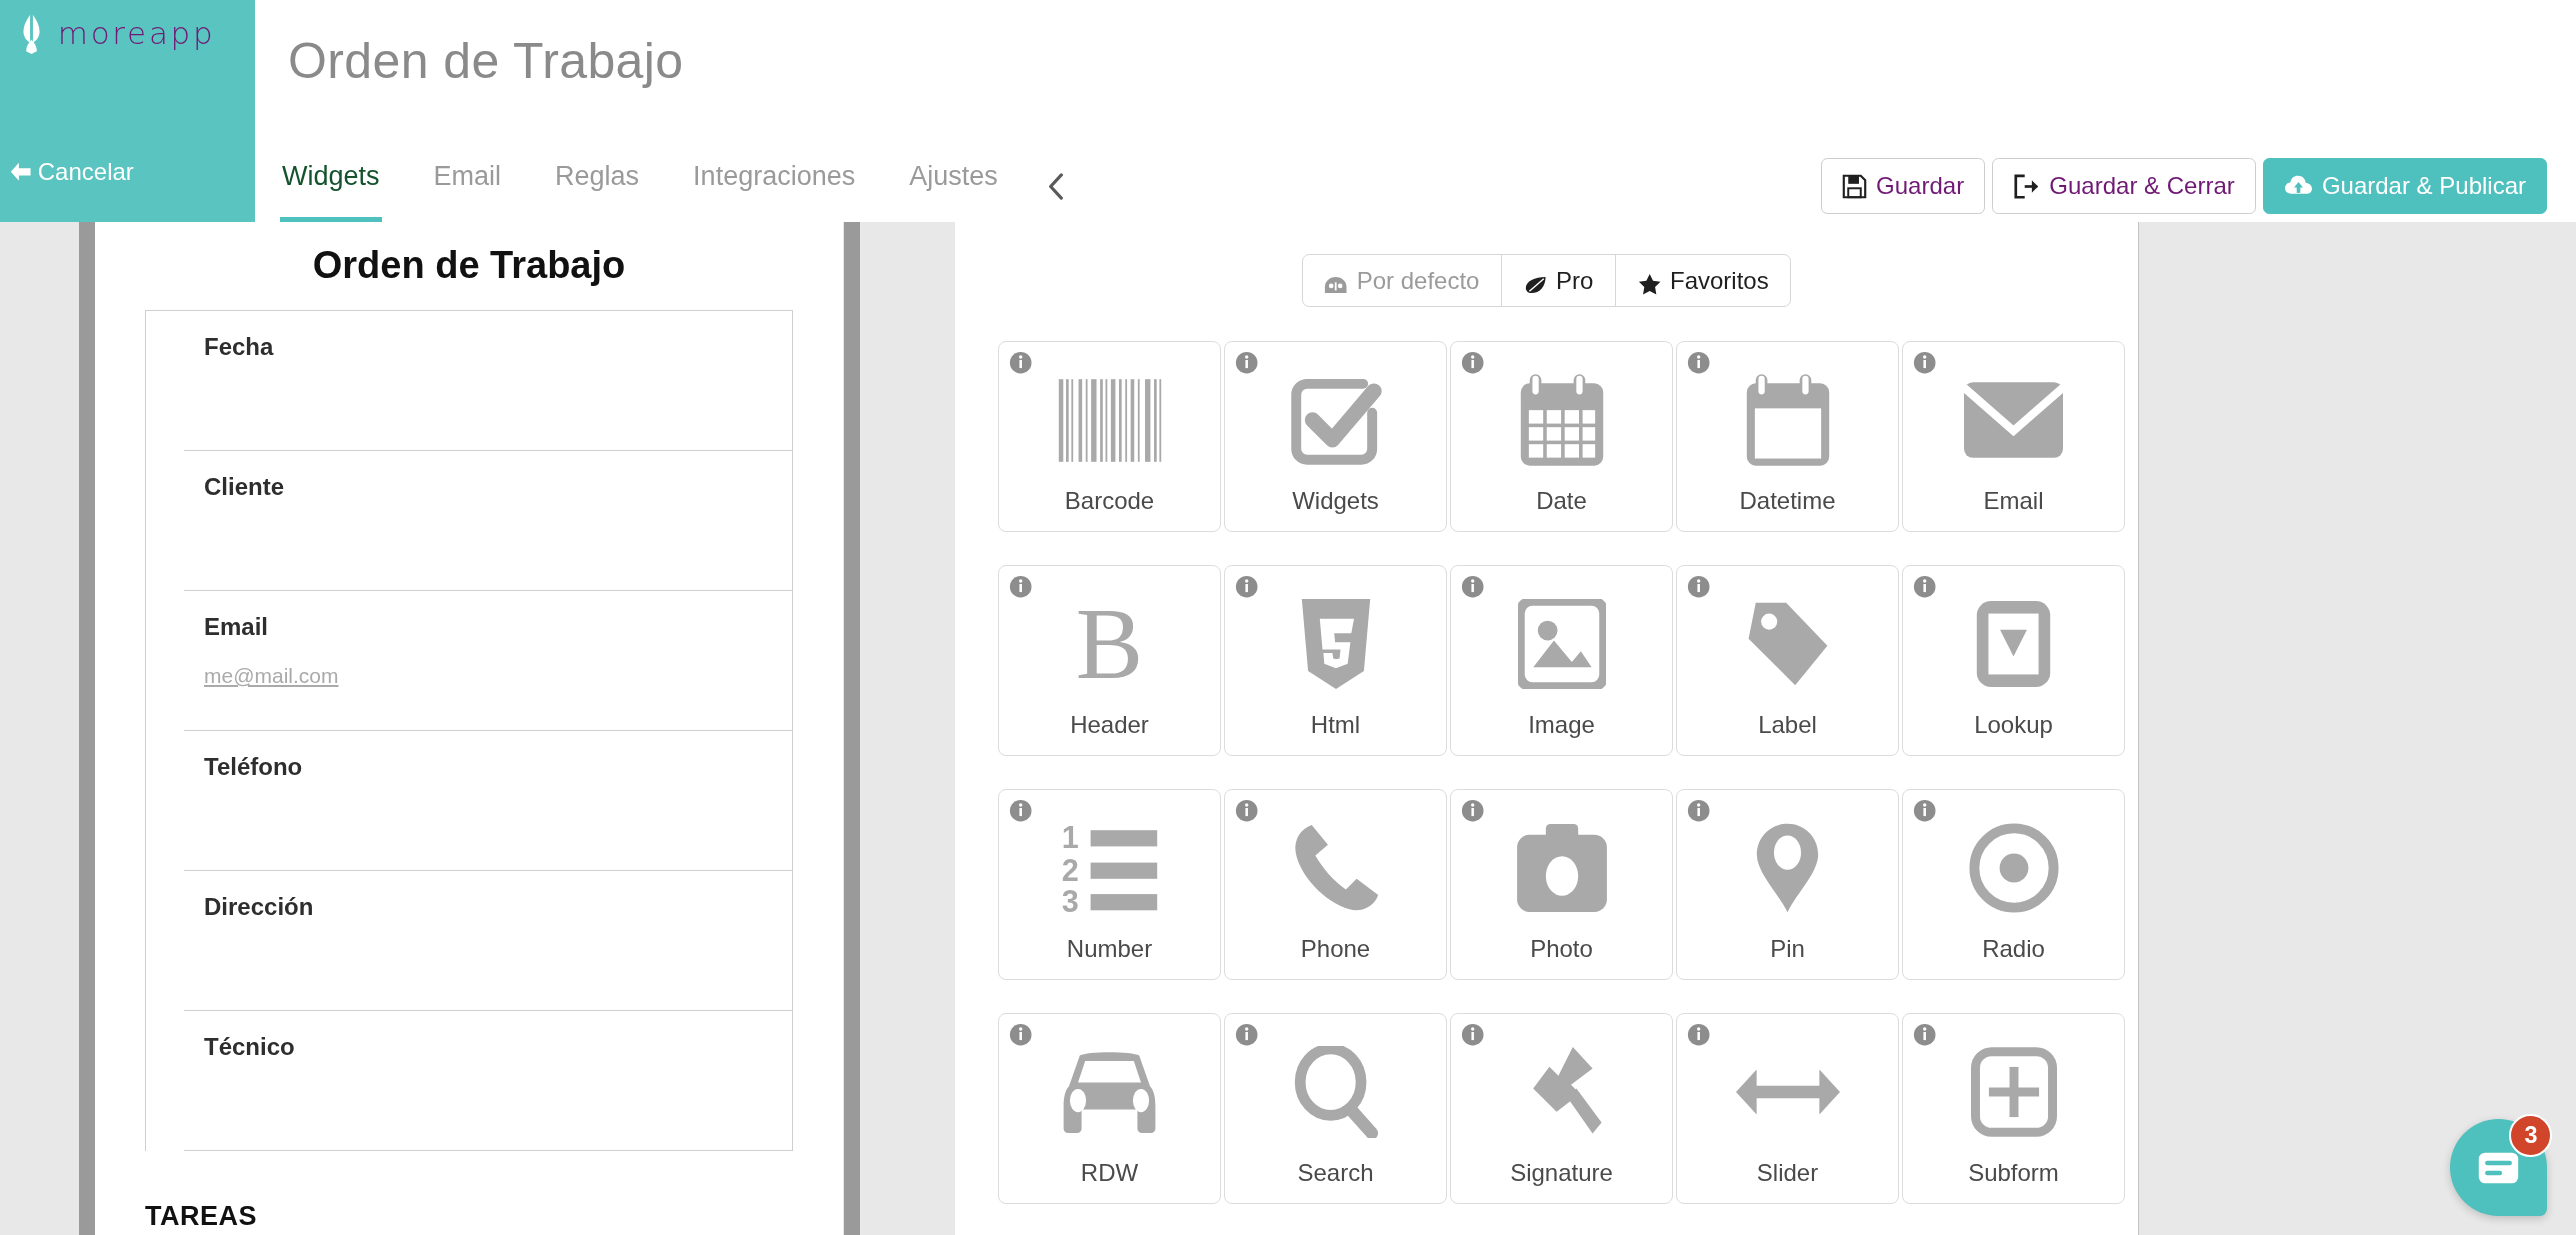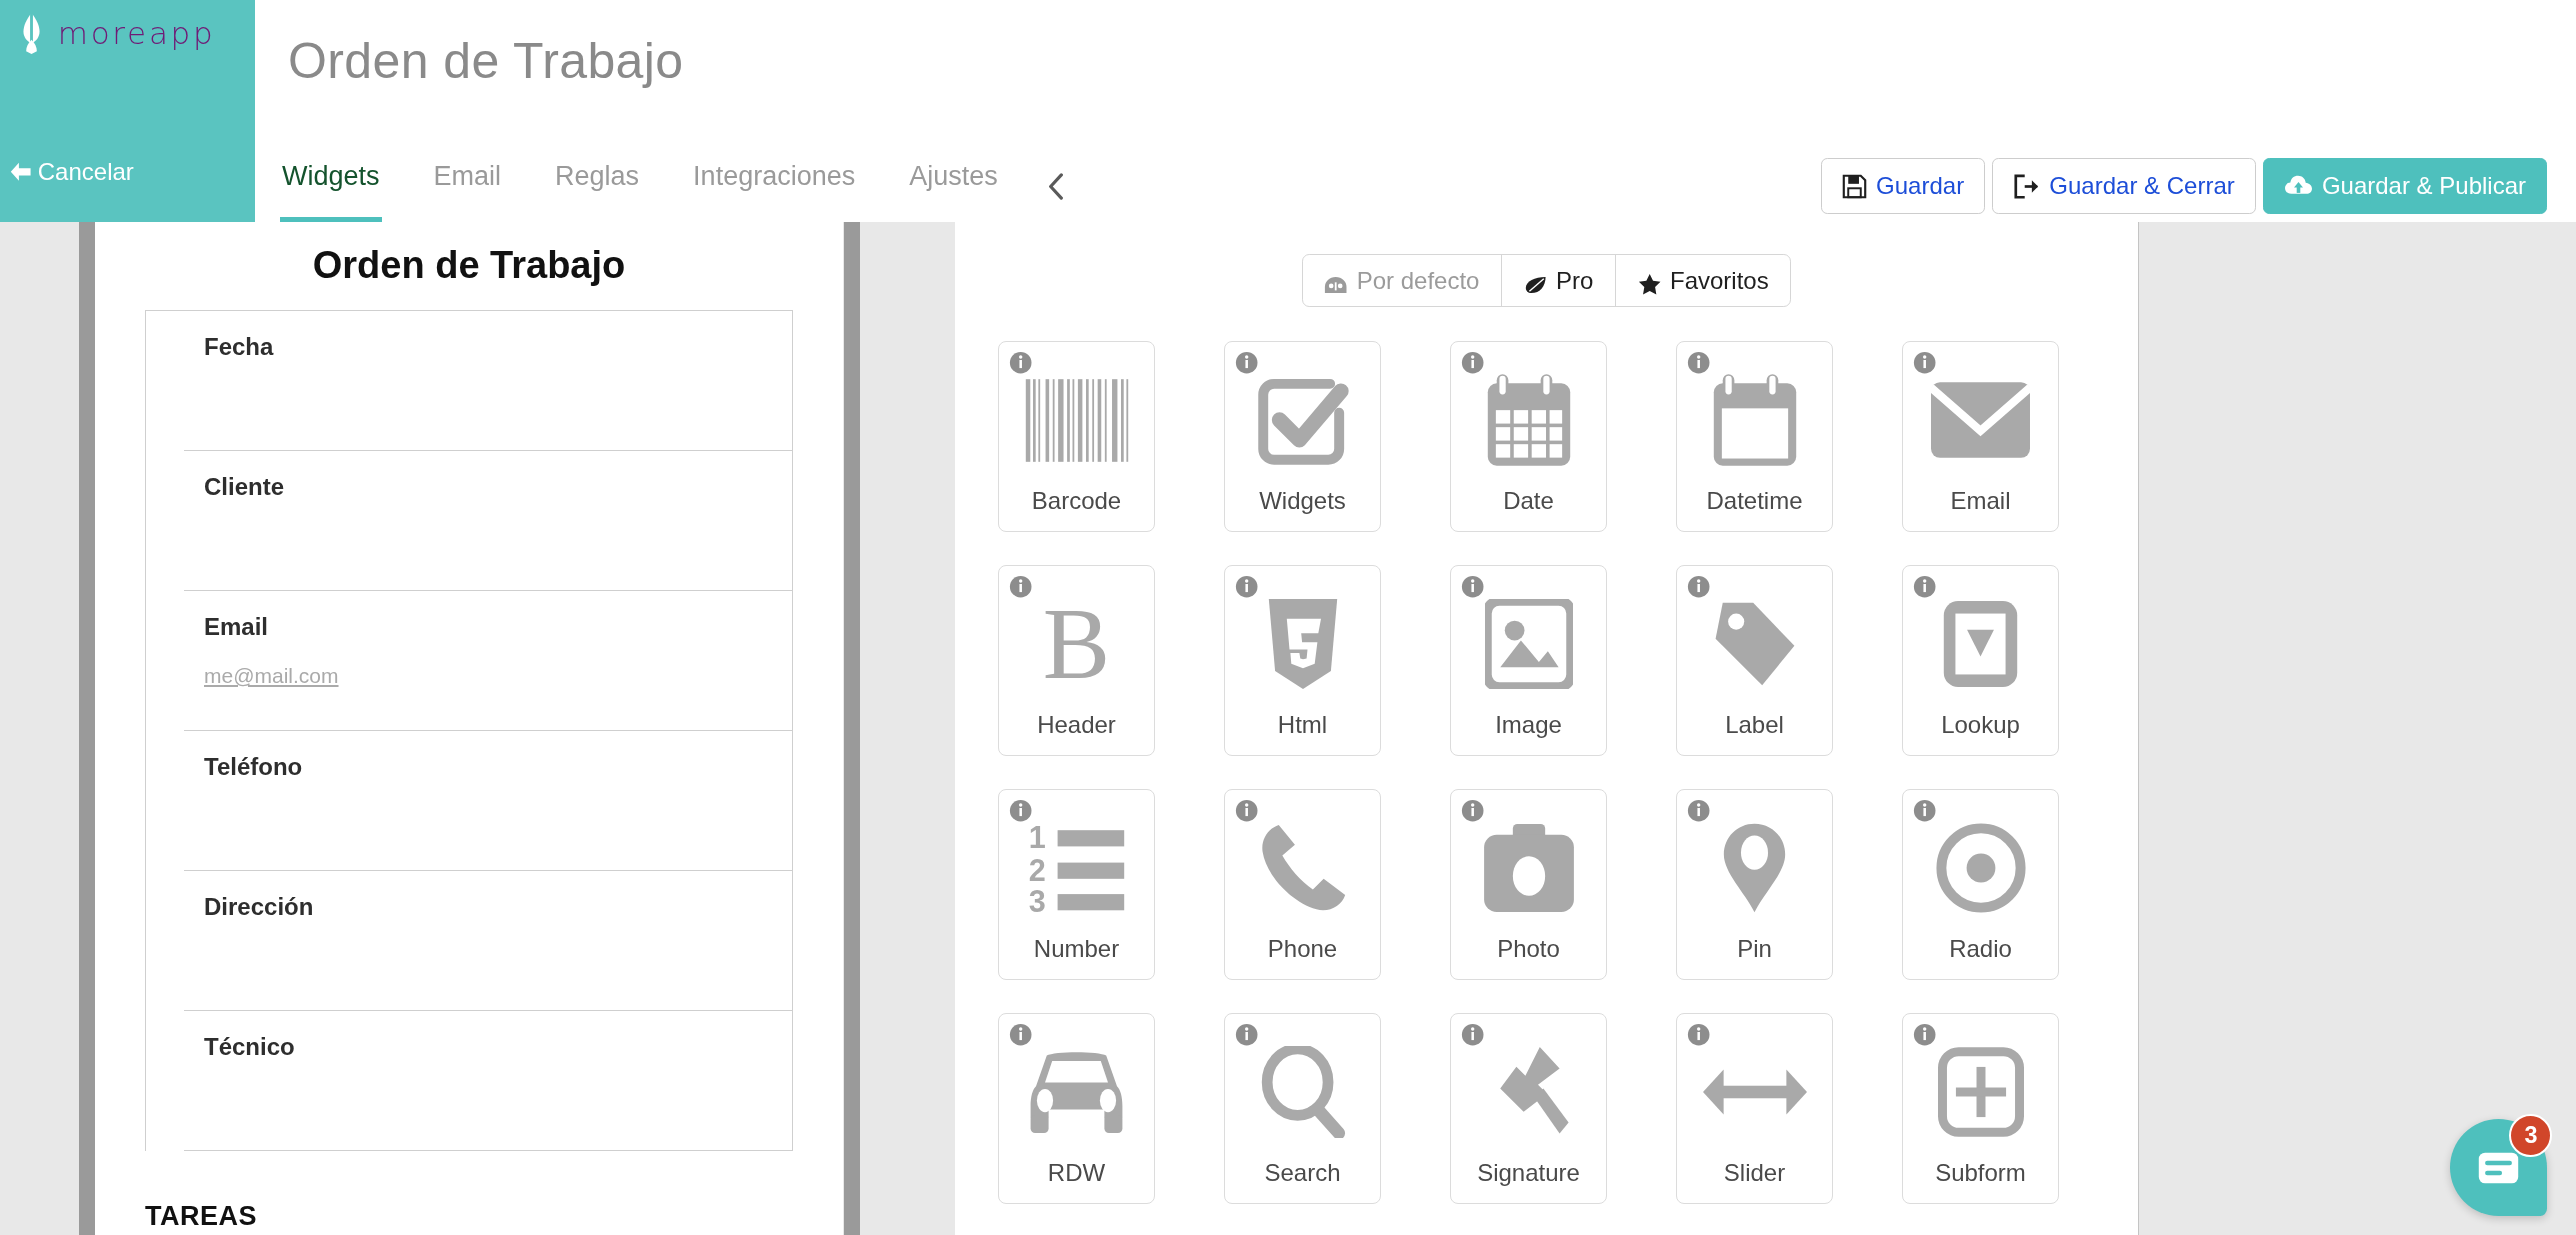--- a/index.html
+++ b/index.html
@@ -69,21 +69,21 @@
 
   
   .header-actions {
     position: absolute; right: 29px; top: 158px;
     display: flex; align-items: center; gap: 7.2px;
   }
   .btn {
     display: flex; align-items: center; gap: 9px;
     height: 56px; padding: 0 20px;
     border: 0.9px solid #cdcdcd; border-radius: 6.3px;
-    background: #ffffff; color: #1d4ed8;
+    background: #ffffff; color: #701a75;
     font-size: 24px; cursor: pointer; white-space: nowrap;
   }
   .btn.primary {
     background: #4ec0bd; border-color: #4ec0bd; color: #ffffff;
   }
   .btn svg { display: block; }
 
   
   .body-area {
     position: absolute; top: 222px; left: 0; width: 2576px; height: 1014px;
@@ -148,21 +148,21 @@
   }
   .filter-btn:last-child { border-right: none; }
   .filter-btn.muted { color: #9b9b9b; }
   .filter-btn svg { display: block; flex: none; }
 
   .widget-grid {
     display: grid; grid-template-columns: repeat(5, 193px);
     gap: 33px 33px; justify-content: center; margin-top: 34px;
   }
   .widget-card {
-    position: relative; width: 157px; height: 191px;
+    position: relative; width: 223px; height: 191px;
     border: 0.9px solid #dcdcdc; border-radius: 8px; background: #fff;
     display: flex; flex-direction: column; align-items: center;
     justify-content: flex-start; cursor: pointer;
   }
   .info-icon {
     position: absolute; top: 9px; left: 10px;
     width: 23.4px; height: 23.4px; cursor: pointer;
   }
   .widget-glyph {
     flex: 1; display: flex; align-items: center; justify-content: center;

